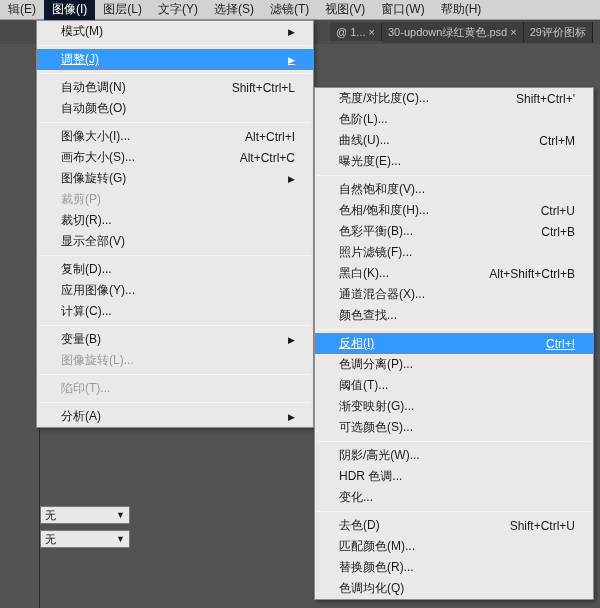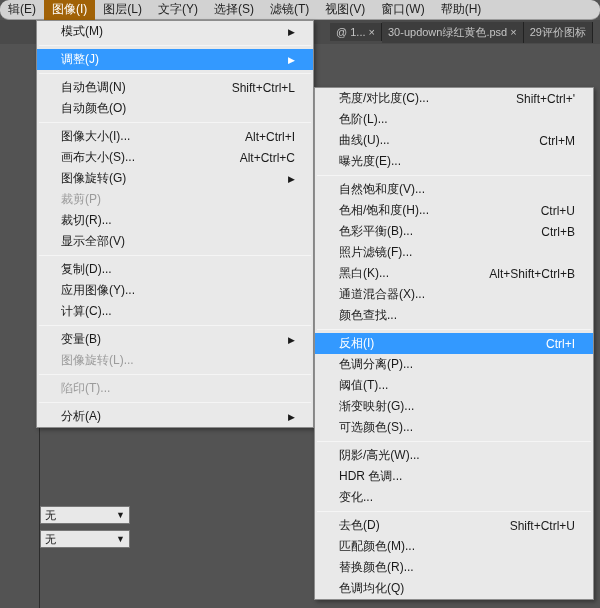--- a/index.html
+++ b/index.html
@@ -15,28 +15,27 @@
   }
   .menubar {
     position: absolute;
     top: 0; left: 0; right: 0;
     height: 20px;
     background: #d2d2d2;
     border-bottom: 1px solid #9a9a9a;
     display: flex;
     align-items: center;
     padding-left: 0;
-    border-radius: 9px;
   }
   .menubar .mb-item {
     padding: 2px 8px;
     white-space: nowrap;
     color: #222;
   }
-  .menubar .mb-item.active { background: #a16207; color: #fff; }
+  .menubar .mb-item.active { background: #0f172a; color: #fff; }
   .tabbar {
     position: absolute;
     top: 20px; left: 0; right: 0;
     height: 24px;
     background: #4a4a4a;
     display: flex;
     align-items: center;
     font-size: 11px;
     color: #c4c4c4;
     padding-left: 330px;
@@ -92,20 +91,21 @@
     justify-content: space-between;
     align-items: center;
     padding: 2px 18px 2px 24px;
     min-height: 20px;
     white-space: nowrap;
     color: #1a1a1a;
   }
   .ctx-menu .item.highlight {
     background: #3399ff;
     color: #fff;
+    text-decoration: underline;
   }
   .ctx-menu .item.disabled { color: #9b9b9b; }
   .ctx-menu .sep {
     height: 1px;
     background: #bcbcbc;
     margin: 3px 2px;
     border-bottom: 1px solid #f5f5f5;
   }
   .ctx-menu .arrow {
     font-size: 9px;

